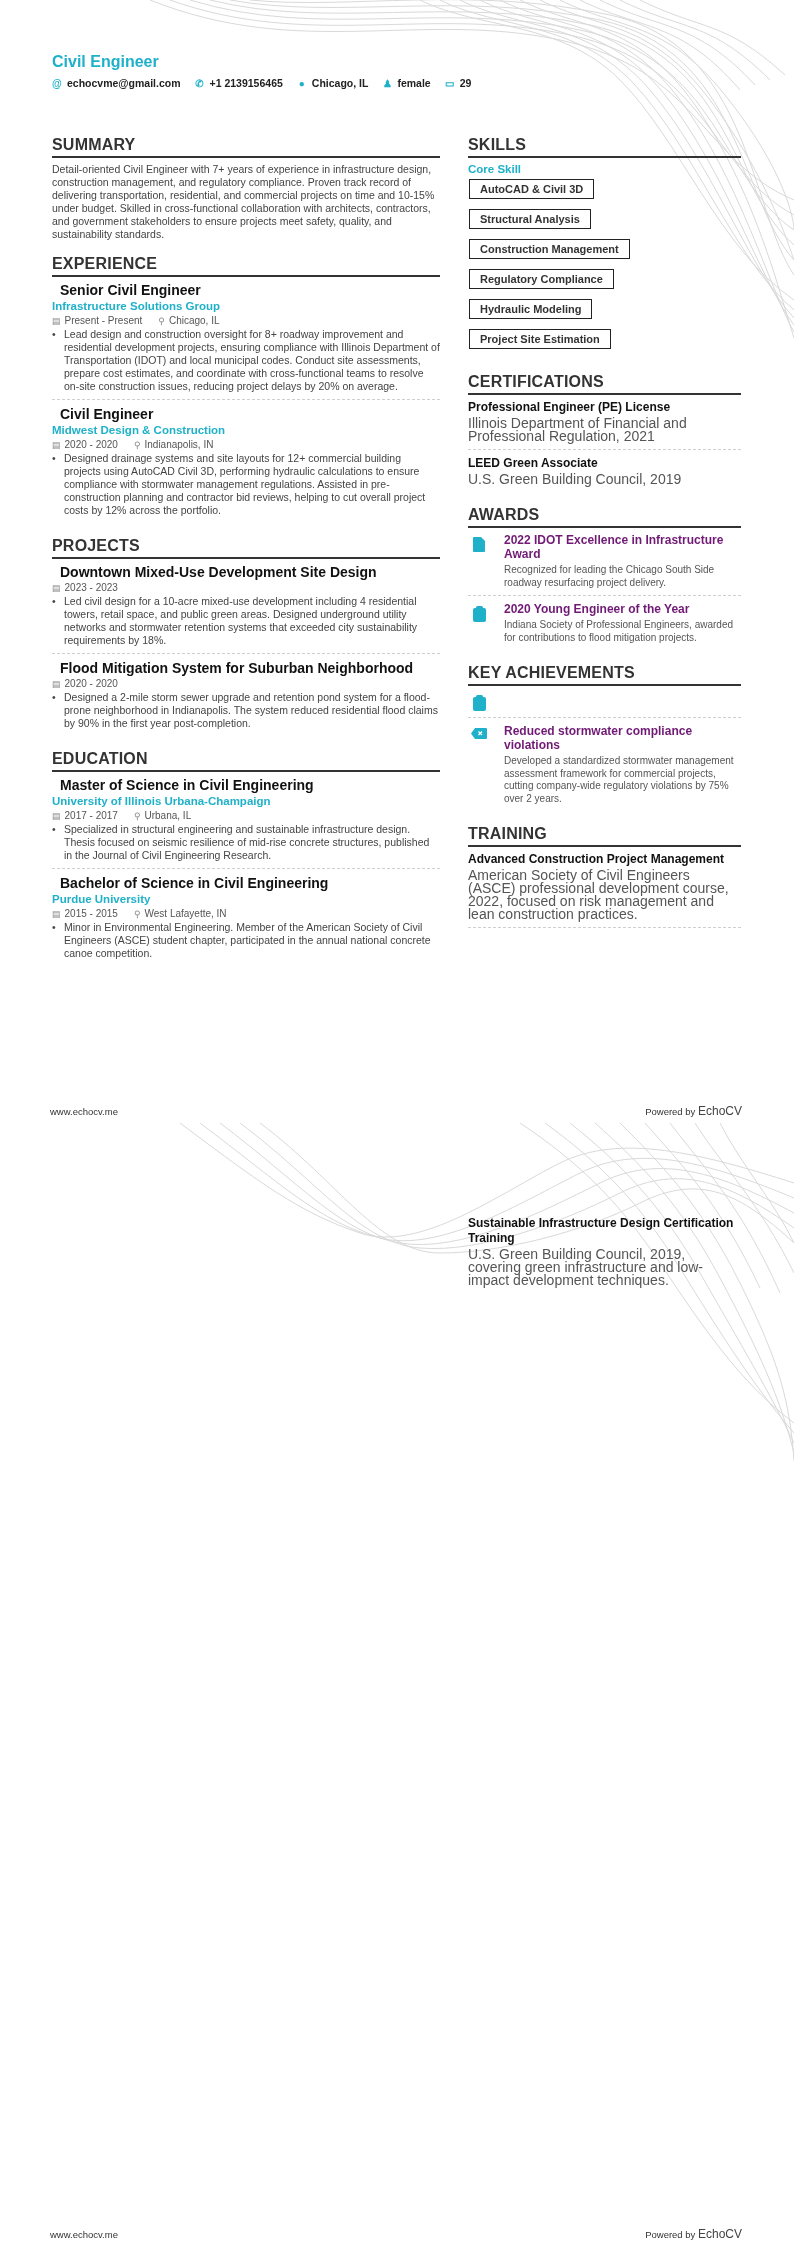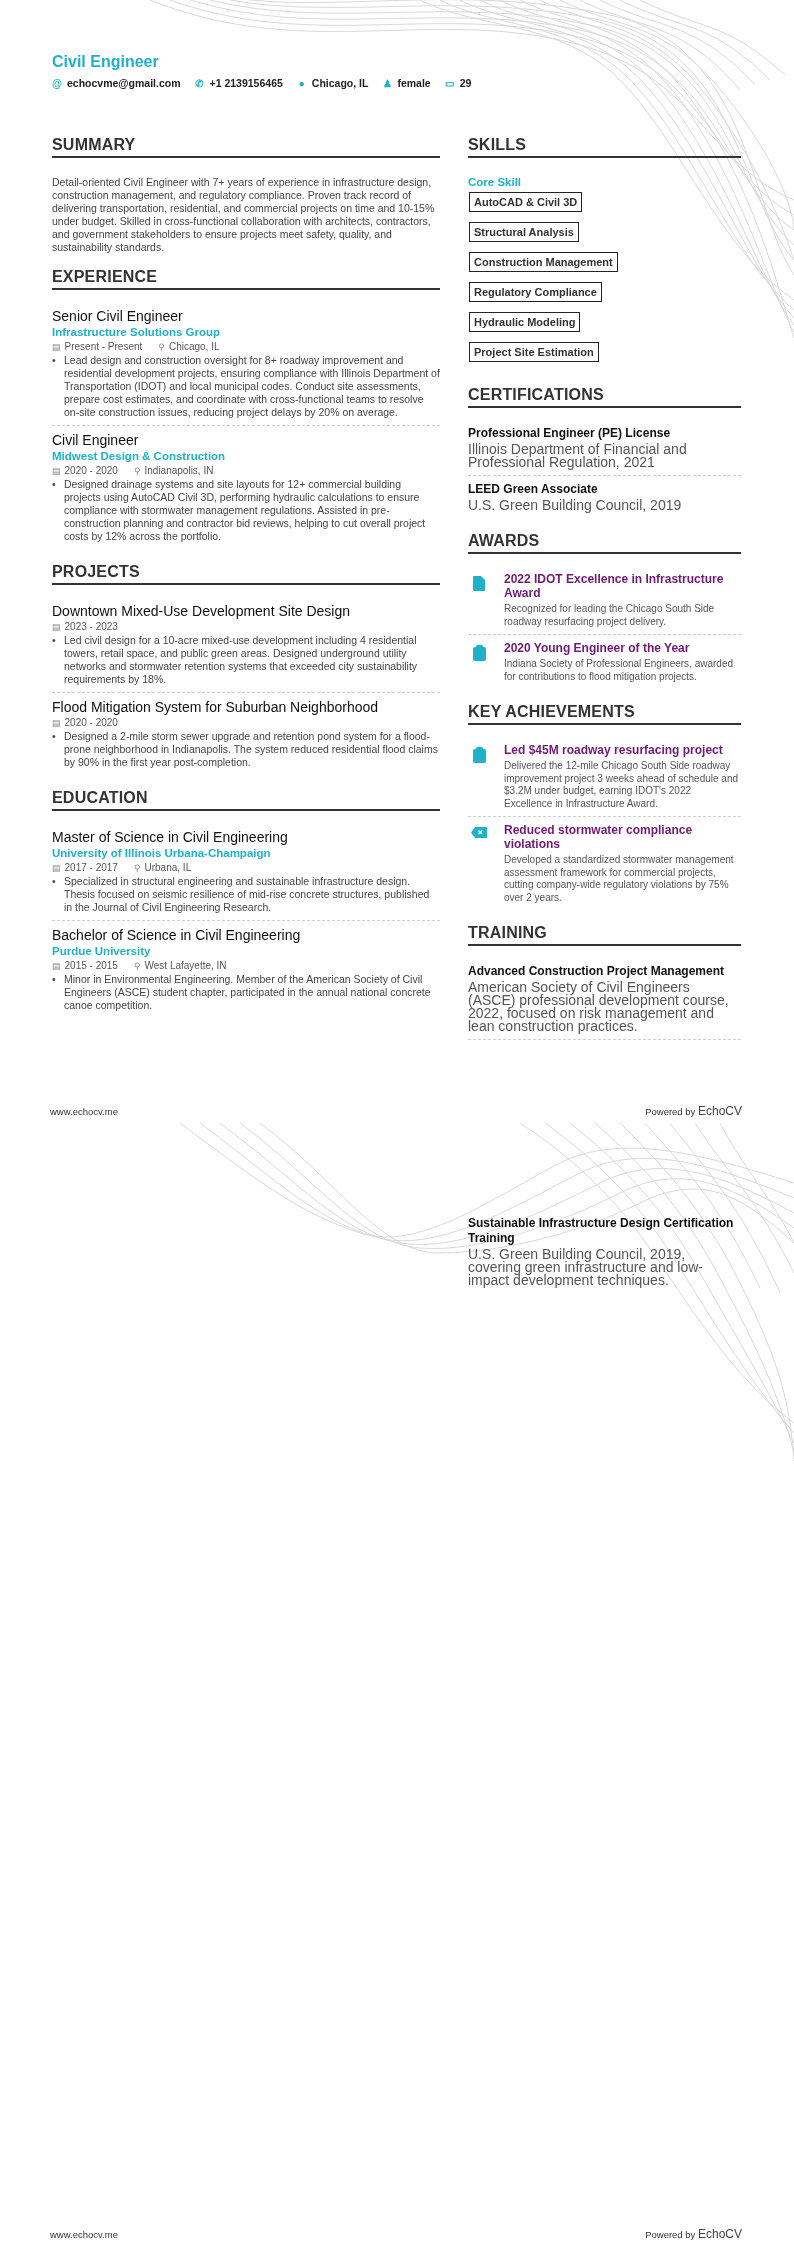--- a/index.html
+++ b/index.html
@@ -8,33 +8,33 @@
   .waves { position: absolute; left: 0; top: 0; width: 794px; height: 340px; pointer-events: none; }
   .waves2 { position: absolute; left: 0; top: 0; width: 794px; height: 340px; pointer-events: none; }
   .header { position: absolute; left: 52px; top: 52px; }
   .name { font-size: 34px; font-weight: 700; color: #111; letter-spacing: 0.3px; line-height: 36px; }
   .role { font-size: 16px; font-weight: 700; color: #1fb1c9; margin-top: 1px; }
   .contacts { display: flex; align-items: center; gap: 14px; margin-top: 6px; font-size: 10.5px; font-weight: 700; color: #222; }
   .contact { display: flex; align-items: center; gap: 5px; }
   .ci { color: #1fb1c9; font-size: 10px; width: 10px; text-align: center; }
   .col-left { position: absolute; left: 52px; top: 136px; width: 388px; }
   .col-right { position: absolute; left: 468px; top: 136px; width: 273px; }
-  .sec-title { font-size: 16px; font-weight: 700; color: #333; letter-spacing: 0.2px; padding-bottom: 2px; border-bottom: 2px solid #333; margin-bottom: 18px; }
+  .sec-title { font-size: 16px; font-weight: 700; color: #333; letter-spacing: 0.2px; padding-bottom: 2px; border-bottom: 2px solid #333; margin-bottom: 5px; }
   .sec { margin-bottom: 14px; }
   .para { font-size: 10.5px; line-height: 13px; color: #444; }
   .entry { padding-bottom: 6px; margin-bottom: 6px; border-bottom: 1px dashed #cfcfcf; }
   .entry:last-child { border-bottom: none; margin-bottom: 0; }
-  .e-title { font-size: 14px; font-weight: 400; color: #111; line-height: 17px; }
+  .e-title { font-size: 14px; font-weight: 700; color: #111; line-height: 17px; margin-left: 8px; }
   .e-org { font-size: 11.5px; font-weight: 700; color: #1fb1c9; line-height: 15px; }
   .meta { display: flex; gap: 16px; font-size: 10px; color: #555; line-height: 13px; }
   .meta span.mi { color: #888; margin-right: 4px; font-size: 9px; }
   .bullet { display: flex; font-size: 10.5px; line-height: 13px; color: #444; }
   .bullet .dot { width: 12px; flex: none; }
   .core { font-size: 11.5px; font-weight: 700; color: #1fb1c9; margin-bottom: 4px; }
-  .skill { display: inline-block; border: 1.5px solid #222; padding: 3px 4px; font-size: 11px; font-weight: 700; color: #333; margin: 0 12px 10px 1px; }
+  .skill { display: inline-block; border: 1.5px solid #222; padding: 3px 10px; font-size: 11px; font-weight: 700; color: #333; margin: 0 12px 10px 1px; }
   .skills-list { display: flex; flex-direction: column; align-items: flex-start; }
   .cert-title { font-size: 12px; font-weight: 700; color: #111; line-height: 15px; }
   .cert-sub { font-size: 14px; color: #555; line-height: 13px; margin-top: 2px; }
   .award { display: flex; gap: 14px; padding-bottom: 6px; margin-bottom: 6px; border-bottom: 1px dashed #cfcfcf; }
   .award:last-child { border-bottom: none; }
   .aicon { width: 22px; flex: none; display: flex; justify-content: center; padding-top: 4px; }
   .a-title { font-size: 12px; font-weight: 700; color: #701a75; line-height: 14px; }
   .a-desc { font-size: 10px; color: #555; line-height: 12.5px; margin-top: 3px; }
   .footer { position: absolute; left: 50px; right: 52px; display: flex; justify-content: space-between; align-items: baseline; font-size: 9.5px; color: #333; }
   .footer .brand { font-size: 12px; color: #444; }
@@ -235,24 +235,20 @@
 
     <div class="sec">
       <div class="sec-title">KEY ACHIEVEMENTS</div>
       <div class="award">
         <div class="aicon">
           <svg width="13" height="16" viewBox="0 0 13 16">
               <rect x="0" y="2" width="13" height="14" rx="2" fill="#1fb1c9"></rect>
               <rect x="3" y="0" width="7" height="4" rx="1.5" fill="#1fb1c9"></rect>
             </svg>
         </div>
-        <div>
-          <div class="a-title">Led $45M roadway resurfacing project</div>
-          <div class="a-desc">Delivered the 12-mile Chicago South Side roadway improvement project 3 weeks ahead of schedule and $3.2M under budget, earning IDOT's 2022 Excellence in Infrastructure Award.</div>
-        </div>
       </div>
       <div class="award">
         <div class="aicon">
           <svg width="16" height="11" viewBox="0 0 16 11">
               <path d="M4 0 H15 Q16 0 16 1 V10 Q16 11 15 11 H4 L0 5.5 Z" fill="#1fb1c9"></path>
               <path d="M7.5 3.5 L11 7 M11 3.5 L7.5 7" stroke="#fff" stroke-width="1.3"></path>
             </svg>
         </div>
         <div>
           <div class="a-title">Reduced stormwater compliance violations</div>

